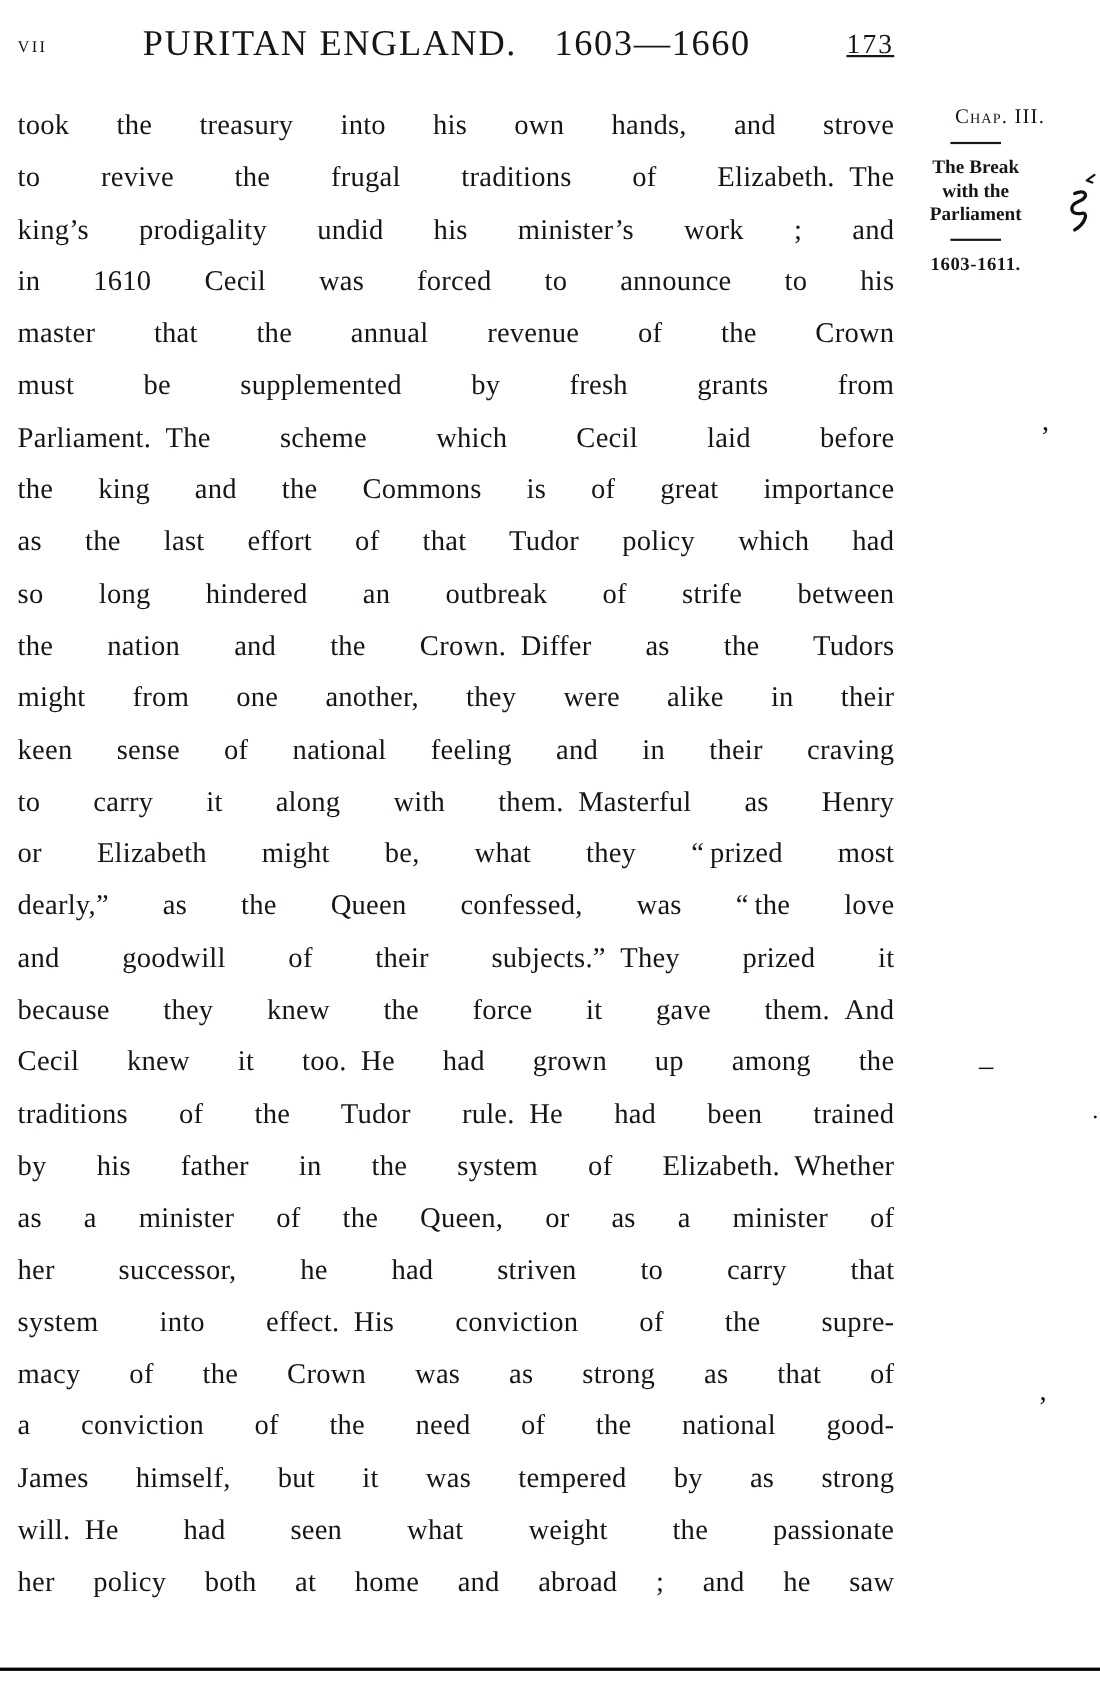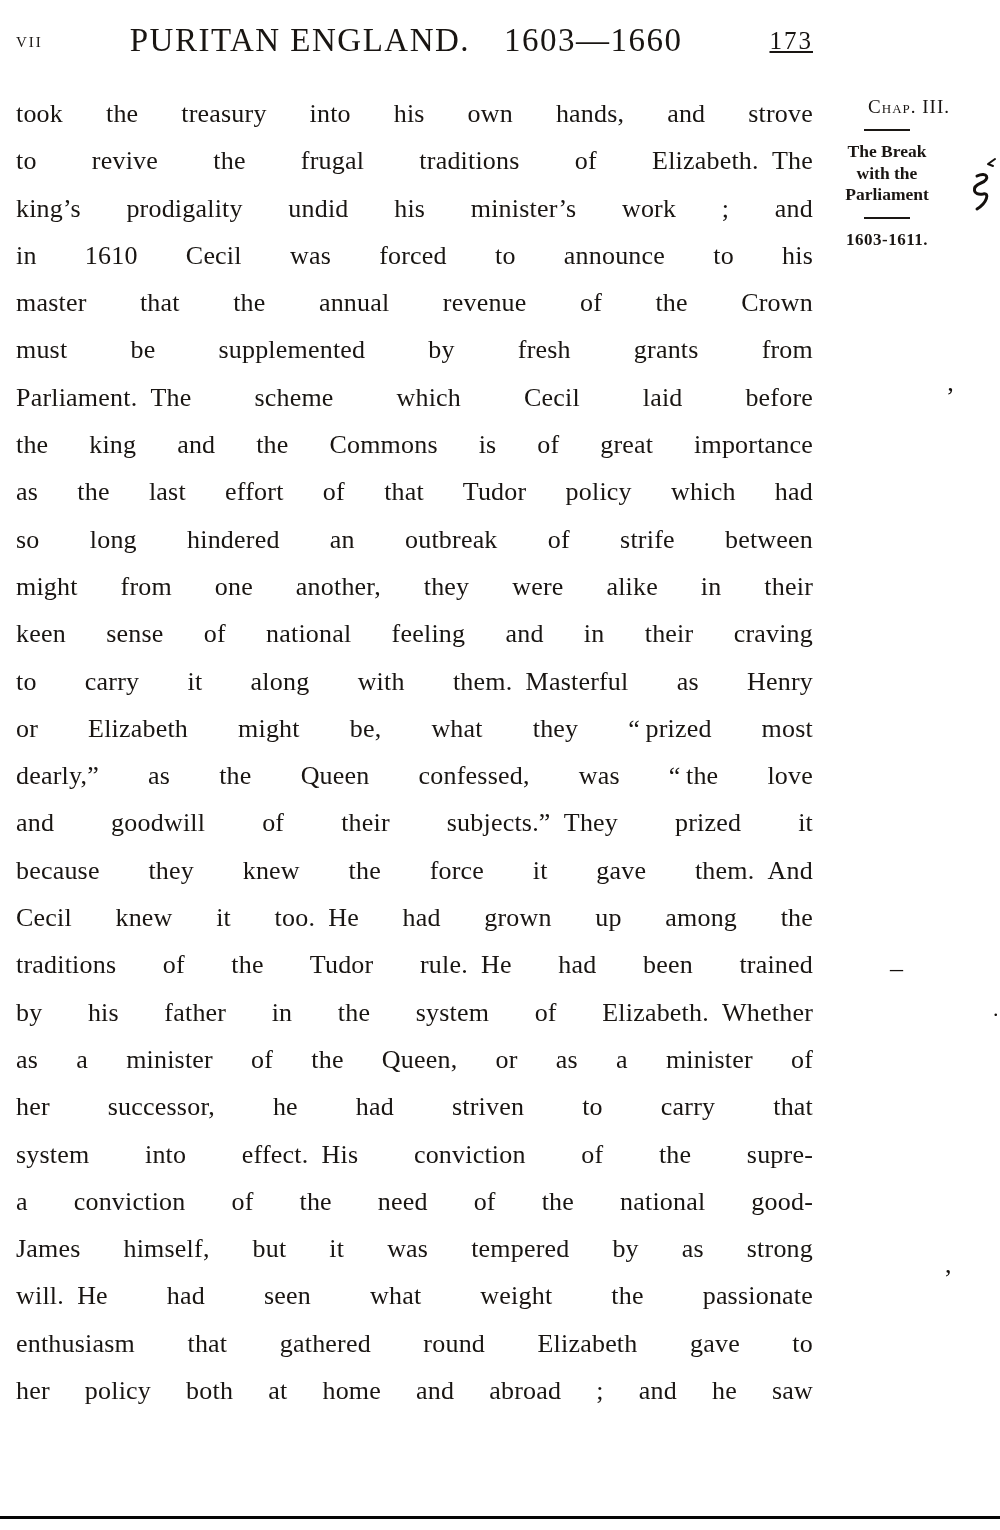--- a/index.html
+++ b/index.html
@@ -133,37 +133,38 @@
       <div class="body-line">took the treasury into his own hands, and strove</div>
       <div class="body-line">to revive the frugal traditions of Elizabeth. The</div>
       <div class="body-line">king’s prodigality undid his minister’s work ; and</div>
       <div class="body-line">in 1610 Cecil was forced to announce to his</div>
       <div class="body-line">master that the annual revenue of the Crown</div>
       <div class="body-line">must be supplemented by fresh grants from</div>
       <div class="body-line">Parliament. The scheme which Cecil laid before</div>
       <div class="body-line">the king and the Commons is of great importance</div>
       <div class="body-line">as the last effort of that Tudor policy which had</div>
       <div class="body-line">so long hindered an outbreak of strife between</div>
+      <div class="body-line">the nation and the Crown. Differ as the Tudors</div>
       <div class="body-line">might from one another, they were alike in their</div>
       <div class="body-line">keen sense of national feeling and in their craving</div>
       <div class="body-line">to carry it along with them. Masterful as Henry</div>
       <div class="body-line">or Elizabeth might be, what they “ prized most</div>
       <div class="body-line">dearly,” as the Queen confessed, was “ the love</div>
       <div class="body-line">and goodwill of their subjects.” They prized it</div>
       <div class="body-line">because they knew the force it gave them. And</div>
       <div class="body-line">Cecil knew it too. He had grown up among the</div>
       <div class="body-line">traditions of the Tudor rule. He had been trained</div>
       <div class="body-line">by his father in the system of Elizabeth. Whether</div>
       <div class="body-line">as a minister of the Queen, or as a minister of</div>
       <div class="body-line">her successor, he had striven to carry that</div>
       <div class="body-line">system into effect. His conviction of the supre-</div>
+      <div class="body-line">macy of the Crown was as strong as that of</div>
       <div class="body-line">a conviction of the need of the national good-</div>
       <div class="body-line">James himself, but it was tempered by as strong</div>
       <div class="body-line">will. He had seen what weight the passionate</div>
-      <div class="body-line">enthusiasm that gathered round Elizabeth gave to</div>
       <div class="body-line">her policy both at home and abroad ; and he saw</div>
     </main>
 
   <aside class="margin-notes">
     <div class="margin-chapter">Chap. III.</div>
     <div class="margin-rule"></div>
     <div>
         <div class="margin-title-line">The Break</div>
         <div class="margin-title-line">with the</div>
         <div class="margin-title-line">Parliament</div>

